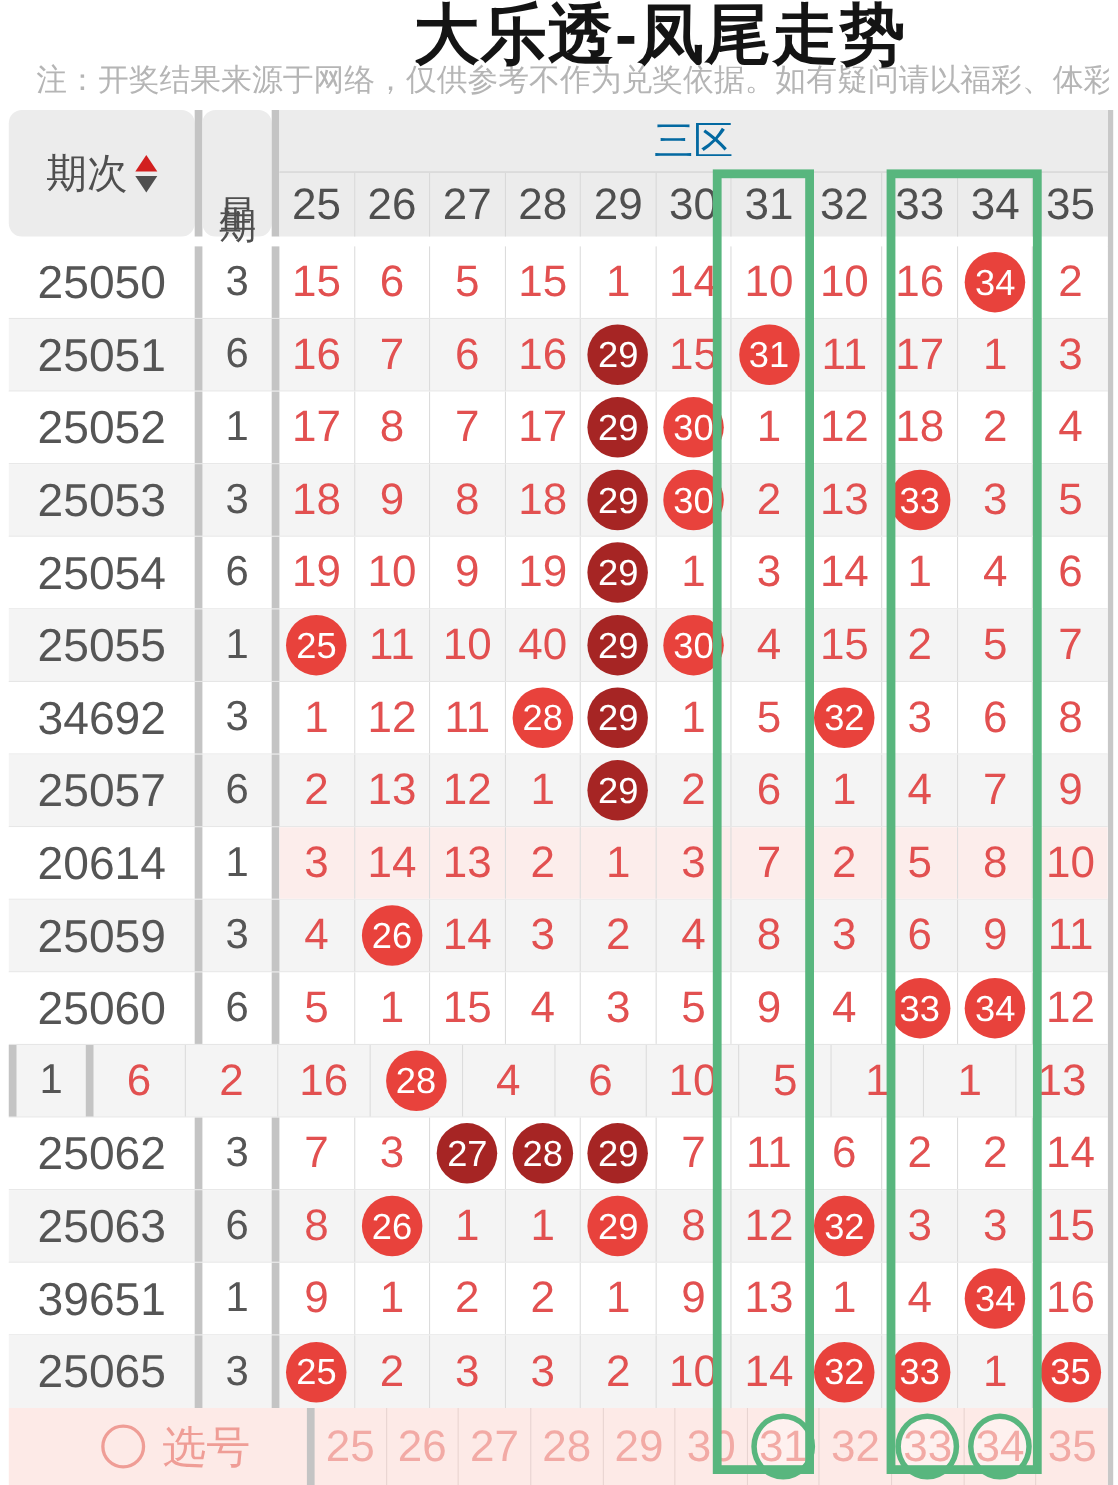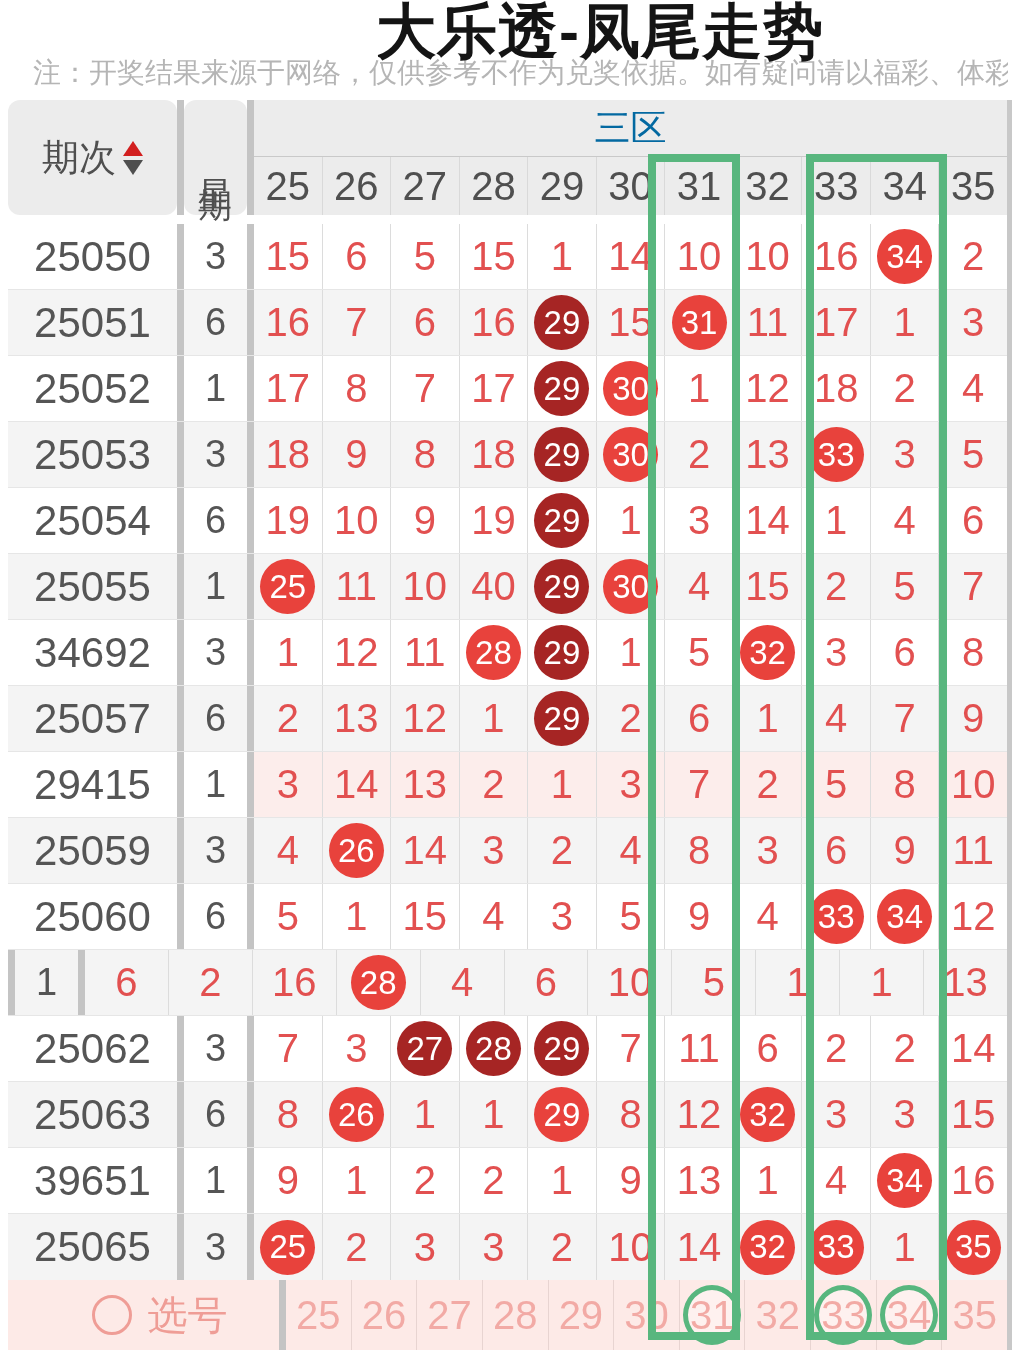--- a/index.html
+++ b/index.html
@@ -282,21 +282,21 @@
           </div>
           <div class="ncell">2</div>
           <div class="ncell">6</div>
           <div class="ncell">1</div>
           <div class="ncell">4</div>
           <div class="ncell">7</div>
           <div class="ncell">9</div>
         </div>
       </div>
       <div class="row brow r-white r-pink">
-        <div class="c-period">29415</div>
+        <div class="c-period">20614</div>
         <div class="c-div"></div>
         <div class="c-week">1</div>
         <div class="c-div"></div>
         <div class="c-nums">
           <div class="ncell">3</div>
           <div class="ncell">14</div>
           <div class="ncell">13</div>
           <div class="ncell">2</div>
           <div class="ncell">1</div>
           <div class="ncell">3</div>

